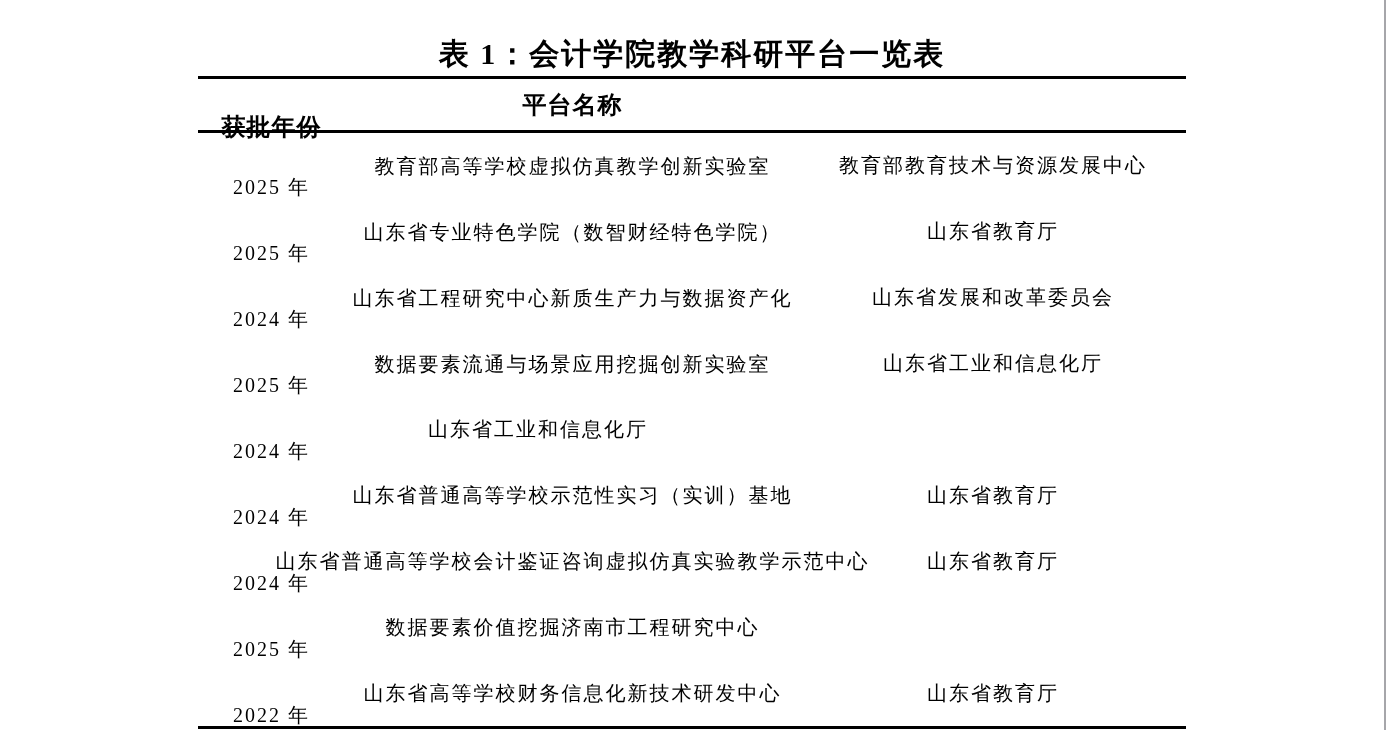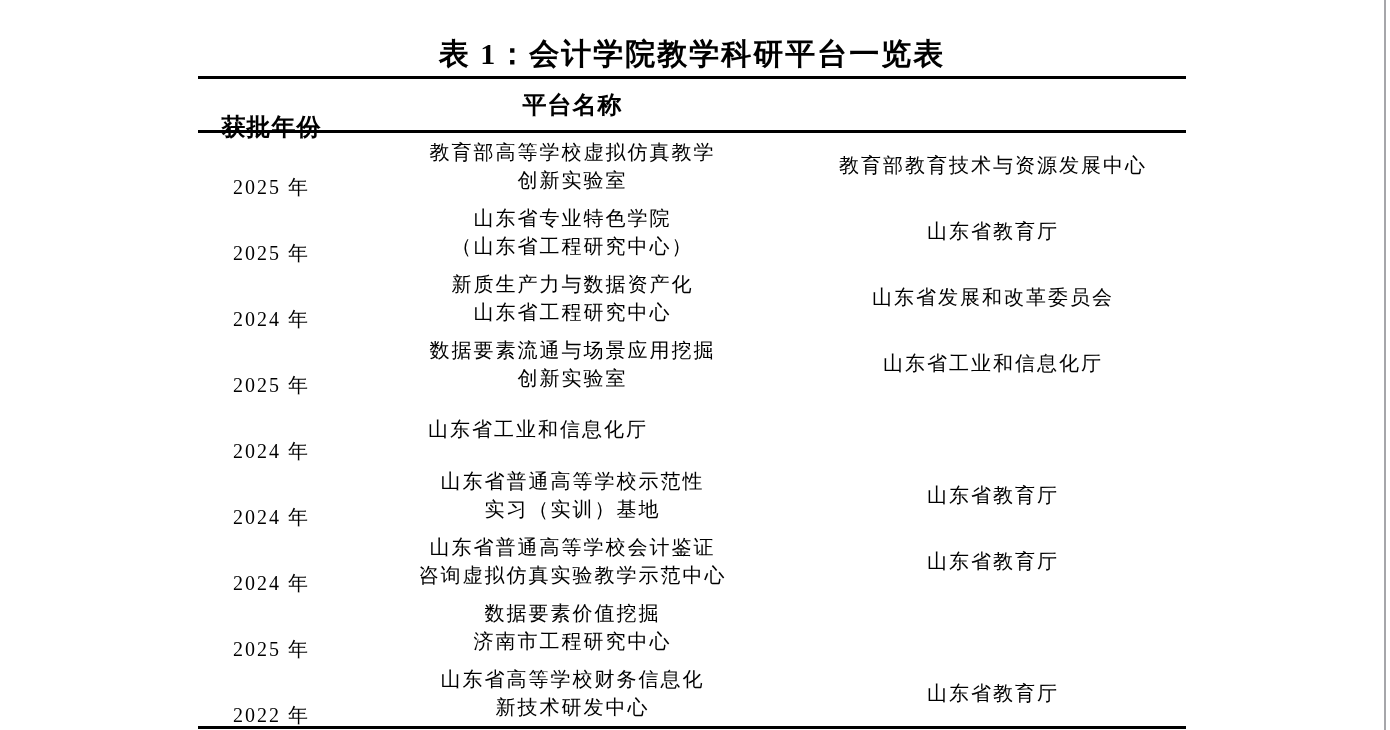--- a/index.html
+++ b/index.html
@@ -57,21 +57,21 @@
   }
   .cell {
     text-align: center;
     white-space: nowrap;
   }
   .col-year     { width: 147px; margin-top: 44px; }
   .col-platform { width: 455px; }
   .col-dept     { width: 386px; }
   .platform-lines {
     display: flex;
-    flex-direction: column;
+    flex-direction: row;
     justify-content: center;
   }
   .pline {
     line-height: 28px;
     white-space: nowrap;
   }
   .page-edge {
     position: absolute;
     left: 1384px;
     top: 0;
@@ -103,29 +103,29 @@
           <div class="cell col-platform platform-lines">
             <div class="pline">教育部高等学校虚拟仿真教学</div>
             <div class="pline">创新实验室</div>
           </div>
           <div class="cell col-dept">教育部教育技术与资源发展中心</div>
         </div>
         <div class="trow">
           <div class="cell col-year">2025 年</div>
           <div class="cell col-platform platform-lines">
             <div class="pline">山东省专业特色学院</div>
-            <div class="pline">（山东省工程研究中心）</div>
+            <div class="pline">（数智财经特色学院）</div>
           </div>
           <div class="cell col-dept">山东省教育厅</div>
         </div>
         <div class="trow">
           <div class="cell col-year">2024 年</div>
           <div class="cell col-platform platform-lines">
+            <div class="pline">山东省工程研究中心</div>
             <div class="pline">新质生产力与数据资产化</div>
-            <div class="pline">山东省工程研究中心</div>
           </div>
           <div class="cell col-dept">山东省发展和改革委员会</div>
         </div>
         <div class="trow">
           <div class="cell col-year">2025 年</div>
           <div class="cell col-platform platform-lines">
             <div class="pline">数据要素流通与场景应用挖掘</div>
             <div class="pline">创新实验室</div>
           </div>
           <div class="cell col-dept">山东省工业和信息化厅</div>

